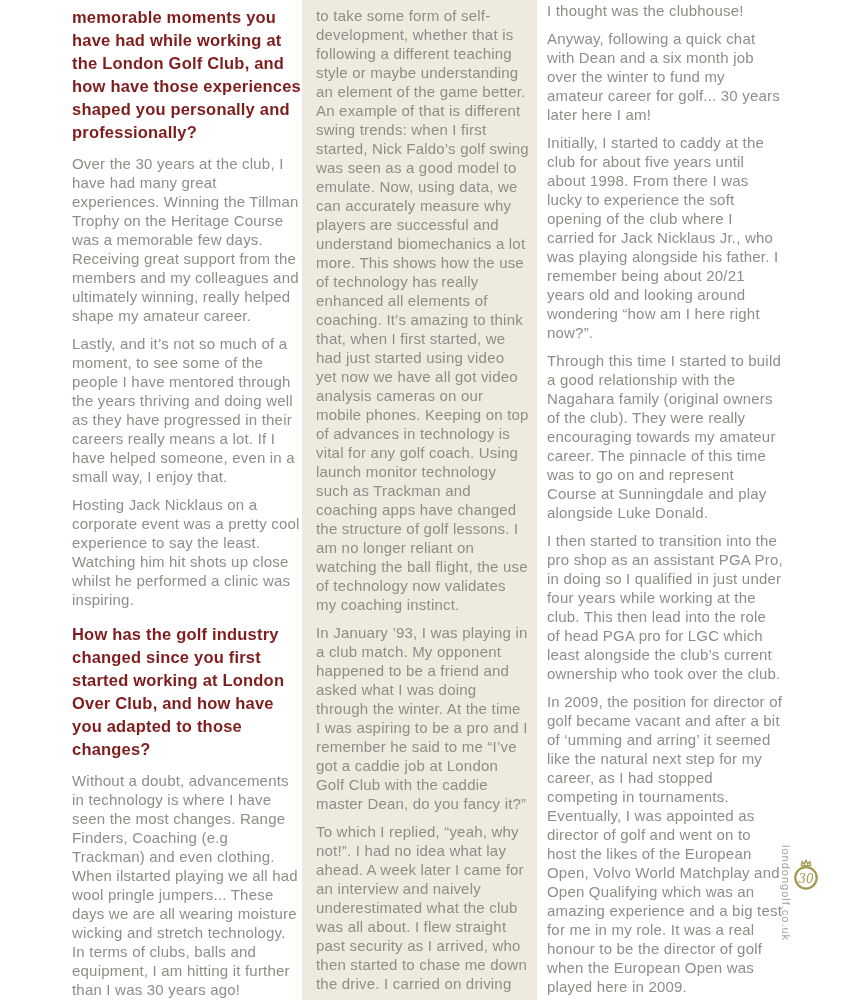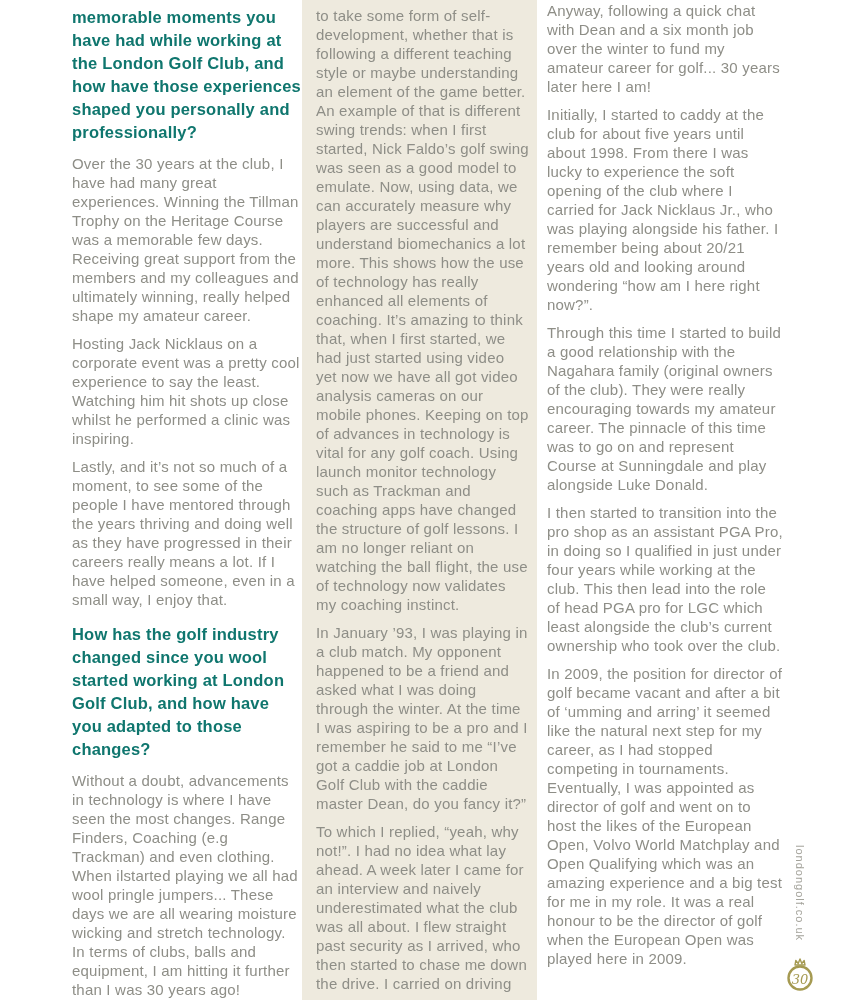--- a/index.html
+++ b/index.html
@@ -28,34 +28,34 @@
     letter-spacing:.2px;
   }
   .col-1{ left:72px;  top:6px; width:230px; }
   .col-2{ left:316px; top:6px; width:213px; }
   .col-3{ left:547px; top:1px; width:236px; }
   .para{
     margin:0 0 9px 0;
   }
   .heading{
     margin:14px 0 10px 0;
-    color:#0f766e;
+    color:#7f1d1d;
     font-size:16.5px;
     line-height:23px;
     font-weight:bold;
     letter-spacing:.2px;
   }
   .heading.first{ margin-top:0; }
   .side-rail{
     position:absolute;
     left:780px; top:845px;
     width:40px;
     display:flex;
-    flex-direction:column;
-    align-items:center;
+    flex-direction:row;
+    align-items:flex-start;
   }
   .site-url{
     writing-mode:vertical-rl;
     text-orientation:mixed;
     font-size:11px;
     letter-spacing:1px;
     color:#a3a29a;
     height:100px;
   }
   .logo{
@@ -67,34 +67,35 @@
 </head>
 <body>
 
 <div class="page">
 
   <div class="mid-panel"></div>
 
   <div class="col col-1">
     <h2 class="heading first">memorable moments you have had while working at the London Golf Club, and how have those experiences shaped you personally and professionally?</h2>
     <p class="para">Over the 30 years at the club, I have had many great experiences. Winning the Tillman Trophy on the Heritage Course was a memorable few days. Receiving great support from the members and my colleagues and ultimately winning, really helped shape my amateur career.</p>
+    <p class="para">Lastly, and it’s not so much of a moment, to see some of the people I have mentored through the years thriving and doing well as they have progressed in their careers really means a lot. If I have helped someone, even in a small way, I enjoy that.</p>
     <p class="para">Hosting Jack Nicklaus on a corporate event was a pretty cool experience to say the least. Watching him hit shots up close whilst he performed a clinic was inspiring.</p>
-    <p class="para">Lastly, and it’s not so much of a moment, to see some of the people I have mentored through the years thriving and doing well as they have progressed in their careers really means a lot. If I have helped someone, even in a small way, I enjoy that.</p>
-    <h2 class="heading">How has the golf industry changed since you wool started working at London Golf Club, and how have you adapted to those changes?</h2>
+    <h2 class="heading">How has the golf industry changed since you first started working at London Over Club, and how have you adapted to those changes?</h2>
     <p class="para">Without a doubt, advancements in technology is where I have seen the most changes. Range Finders, Coaching (e.g Trackman) and even clothing. When ilstarted playing we all had wool pringle jumpers... These days we are all wearing moisture wicking and stretch technology. In terms of clubs, balls and equipment, I am hitting it further than I was 30 years ago!</p>
 
   </div>
 
   <div class="col col-2">
     <p class="para">to take some form of self-development, whether that is following a different teaching style or maybe understanding an element of the game better. An example of that is different swing trends: when I first started, Nick Faldo’s golf swing was seen as a good model to emulate. Now, using data, we can accurately measure why players are successful and understand biomechanics a lot more. This shows how the use of technology has really enhanced all elements of coaching. It’s amazing to think that, when I first started, we had just started using video yet now we have all got video analysis cameras on our mobile phones. Keeping on top of advances in technology is vital for any golf coach. Using launch monitor technology such as Trackman and coaching apps have changed the structure of golf lessons. I am no longer reliant on watching the ball flight, the use of technology now validates my coaching instinct.</p>
     <p class="para">In January ’93, I was playing in a club match. My opponent happened to be a friend and asked what I was doing through the winter. At the time I was aspiring to be a pro and I remember he said to me “I’ve got a caddie job at London Golf Club with the caddie master Dean, do you fancy it?”</p>
     <p class="para">To which I replied, “yeah, why not!”. I had no idea what lay ahead. A week later I came for an interview and naively underestimated what the club was all about. I flew straight past security as I arrived, who then started to chase me down the drive. I carried on driving</p>
   </div>
 
   <div class="col col-3">
+    <p class="para">I thought was the clubhouse!</p>
     <p class="para">Anyway, following a quick chat with Dean and a six month job over the winter to fund my amateur career for golf... 30 years later here I am!</p>
     <p class="para">Initially, I started to caddy at the club for about five years until about 1998. From there I was lucky to experience the soft opening of the club where I carried for Jack Nicklaus Jr., who was playing alongside his father. I remember being about 20/21 years old and looking around wondering “how am I here right now?”.</p>
     <p class="para">Through this time I started to build a good relationship with the Nagahara family (original owners of the club). They were really encouraging towards my amateur career. The pinnacle of this time was to go on and represent Course at Sunningdale and play alongside Luke Donald.</p>
     <p class="para">I then started to transition into the pro shop as an assistant PGA Pro, in doing so I qualified in just under four years while working at the club. This then lead into the role of head PGA pro for LGC which least alongside the club’s current ownership who took over the club.</p>
     <p class="para">In 2009, the position for director of golf became vacant and after a bit of ‘umming and arring’ it seemed like the natural next step for my career, as I had stopped competing in tournaments. Eventually, I was appointed as director of golf and went on to host the likes of the European Open, Volvo World Matchplay and Open Qualifying which was an amazing experience and a big test for me in my role. It was a real honour to be the director of golf when the European Open was played here in 2009.</p>
   </div>
 
   <div class="side-rail">
     <div class="site-url">londongolf.co.uk</div>
     <svg class="logo" viewBox="0 0 30 36">

